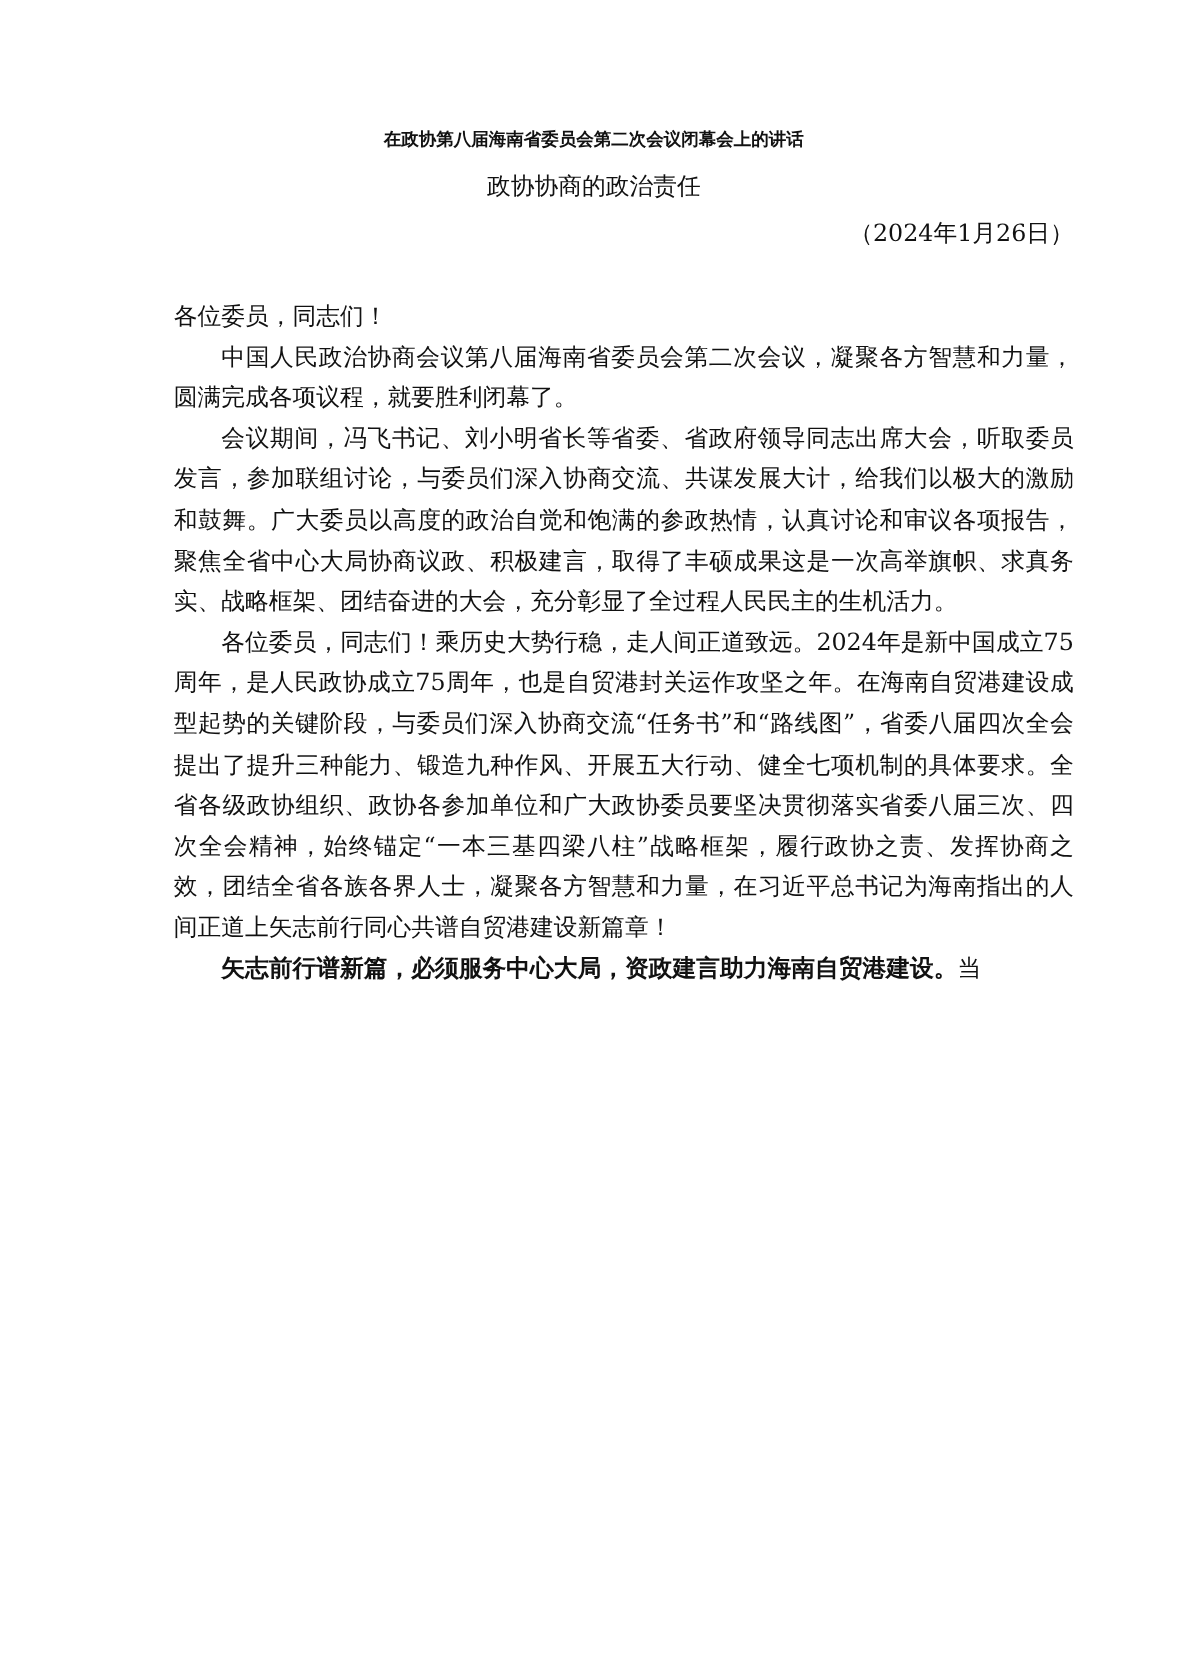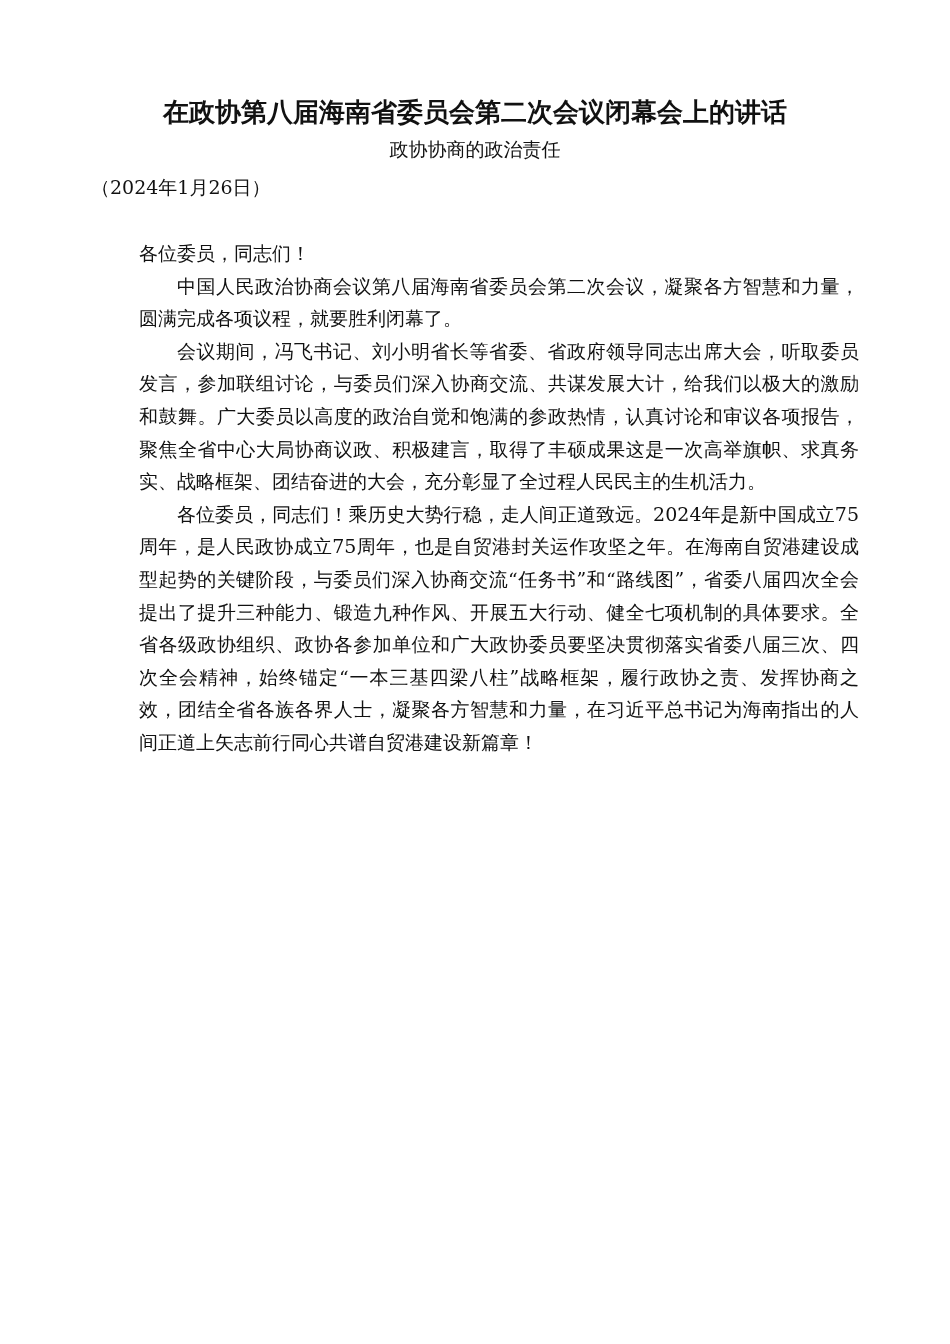--- a/index.html
+++ b/index.html
@@ -1,32 +1,33 @@
 <!DOCTYPE html>
 <html><head>
 <meta charset="utf-8">
 <style>
   html, body { margin: 0; padding: 0; background: #ffffff; }
   body { width: 950px; height: 1344px; position: relative; overflow: hidden; }
   .page { position: absolute; left: 91px; top: 96px; width: 768px; color: #111; }
-  .title { text-align: center; font-family: "DejaVu Serif", serif; font-weight: bold; font-size: 26px; line-height: 32px; margin: 0; letter-spacing: 0px; }
+  .title { text-align: center; font-family: "DejaVu Serif", serif; font-weight: bold; font-size: 14px; line-height: 32px; margin: 0; letter-spacing: 0px; }
   .author { text-align: center; font-family: "DejaVu Serif", serif; font-size: 19px; line-height: 32px; margin-top: 5px; }
-  .date { text-align: left; font-family: "DejaVu Serif", serif; font-size: 19px; line-height: 32px; margin-top: 6px; }
+  .date { text-align: right; font-family: "DejaVu Serif", serif; font-size: 19px; line-height: 32px; margin-top: 6px; }
   .body { margin-top: 34px; font-family: "DejaVu Serif", serif; font-size: 19px; line-height: 32.6px; margin-left: 48px; }
   .para { margin: 0; text-indent: 38px; text-align: justify; text-justify: inter-character; word-break: break-all; }
   .para.noindent { text-indent: 0; }
   .para .bold { font-weight: bold; }
 </style>
 </head>
 <body>
 
 <div class="page">
   <h1 class="title">在政协第八届海南省委员会第二次会议闭幕会上的讲话</h1>
   <div class="author">政协协商的政治责任</div>
   <div class="date">（2024年1月26日）</div>
 
   <div class="body">
     <p class="para noindent">各位委员，同志们！</p>
     <p class="para">中国人民政治协商会议第八届海南省委员会第二次会议，凝聚各方智慧和力量，圆满完成各项议程，就要胜利闭幕了。</p>
     <p class="para">会议期间，冯飞书记、刘小明省长等省委、省政府领导同志出席大会，听取委员发言，参加联组讨论，与委员们深入协商交流、共谋发展大计，给我们以极大的激励和鼓舞。广大委员以高度的政治自觉和饱满的参政热情，认真讨论和审议各项报告，聚焦全省中心大局协商议政、积极建言，取得了丰硕成果这是一次高举旗帜、求真务实、战略框架、团结奋进的大会，充分彰显了全过程人民民主的生机活力。</p>
     <p class="para">各位委员，同志们！乘历史大势行稳，走人间正道致远。2024年是新中国成立75周年，是人民政协成立75周年，也是自贸港封关运作攻坚之年。在海南自贸港建设成型起势的关键阶段，与委员们深入协商交流“任务书”和“路线图”，省委八届四次全会提出了提升三种能力、锻造九种作风、开展五大行动、健全七项机制的具体要求。全省各级政协组织、政协各参加单位和广大政协委员要坚决贯彻落实省委八届三次、四次全会精神，始终锚定“一本三基四梁八柱”战略框架，履行政协之责、发挥协商之效，团结全省各族各界人士，凝聚各方智慧和力量，在习近平总书记为海南指出的人间正道上矢志前行同心共谱自贸港建设新篇章！</p>
+    <p class="para"><span class="bold">矢志前行谱新篇，必须服务中心大局，资政建言助力海南自贸港建设。</span><span>当</span></p>
   </div>
 </div>
 
 </body></html>

